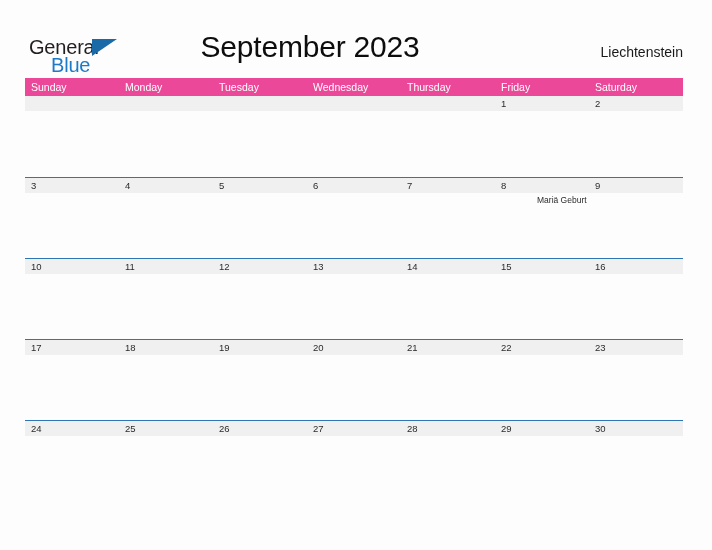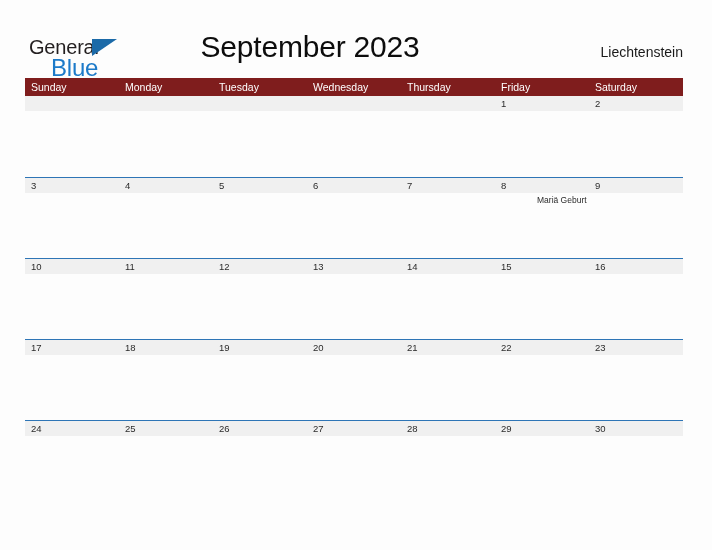--- a/index.html
+++ b/index.html
@@ -43,21 +43,21 @@
     top: 0;
     font-size: 20px;
     letter-spacing: -0.2px;
     color: #231F20;
     font-family: "Liberation Sans", sans-serif;
   }
   .logo-blue {
     position: absolute;
     left: 22px;
     top: 18px;
-    font-size: 24px;
+    font-size: 20px;
     letter-spacing: -0.2px;
     color: #1C7AC9;
     font-family: "Liberation Sans", sans-serif;
   }
   .logo-flag {
     position: absolute;
     left: 63px;
     top: 3px;
     width: 0;
     height: 0;
@@ -90,21 +90,21 @@
   
   .calendar {
     position: absolute;
     left: 25px;
     top: 78px;
     width: 658px;
   }
 
   .weekday-row {
     display: flex;
-    background: #7f1d1d;
+    background: #ec4899;
     height: 18px;
   }
   .weekday-cell {
     flex: 1 1 0;
     color: #FFFFFF;
     font-size: 10.5px;
     line-height: 18px;
     padding-left: 6px;
     box-sizing: border-box;
     font-family: "Liberation Sans", sans-serif;

